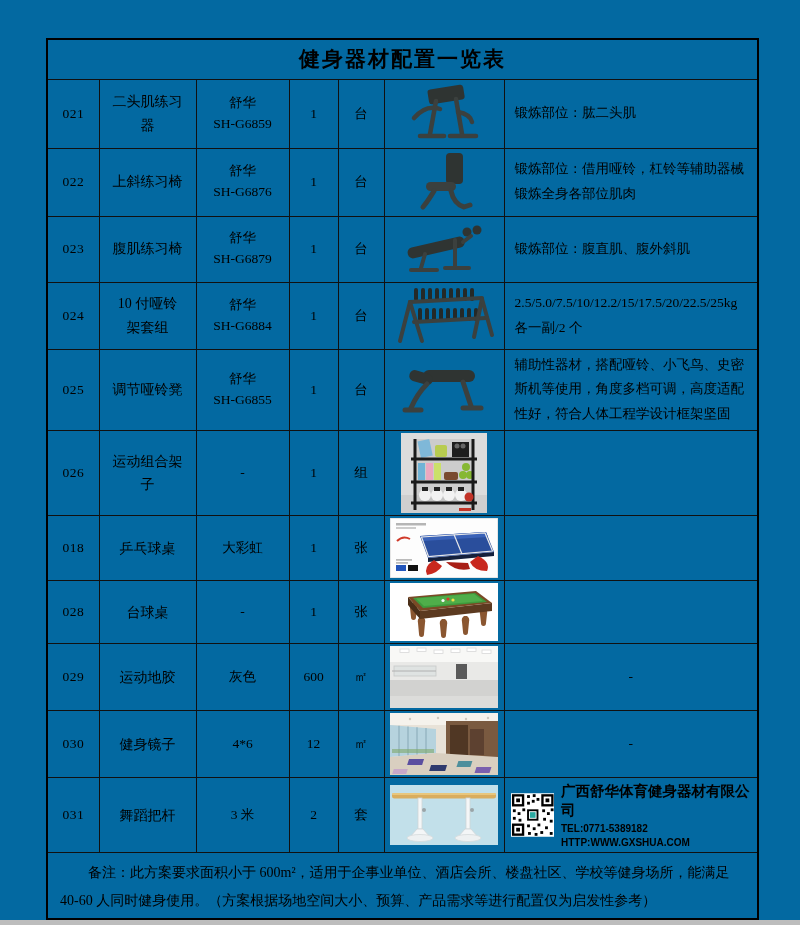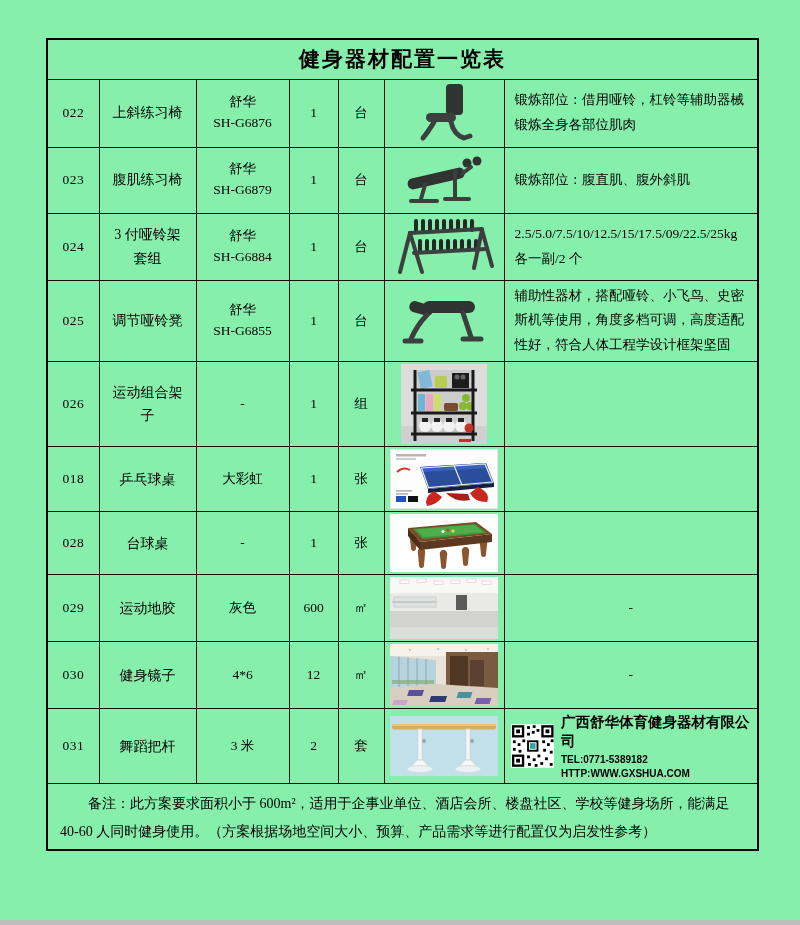--- a/index.html
+++ b/index.html
@@ -1,20 +1,20 @@
 <!DOCTYPE html>
 <html><head>
 <meta charset="utf-8">
 <style>
   html,body{margin:0;padding:0;}
   body{
     width:800px;height:925px;background:#ffffff;position:relative;
     font-family:"Liberation Serif","DejaVu Serif",serif;color:#000;
   }
-  .page{position:absolute;inset:0;background:#86efac;overflow:hidden;}
+  .page{position:absolute;inset:0;background:#0369a1;overflow:hidden;}
   .page-bottom-edge{position:absolute;left:0;right:0;bottom:0;height:5px;background:#bdbdbd;}
   table.main{
     position:absolute;left:46px;top:38px;width:711px;
     border-collapse:collapse;table-layout:fixed;
     border:2px solid #000;
   }
   td,th{
     border:1px solid #111;padding:0;text-align:center;vertical-align:middle;
     font-size:14px;overflow:hidden;
   }
@@ -52,20 +52,44 @@
         <col style="width:120px">
         <col style="width:254px">
     </colgroup>
 
     <tbody>
         <tr style="height:40px">
       <td colspan="7" class="title-cell">健身器材配置一览表</td>
     </tr>
 
 
+    <tr style="height:69px">
+      <td class="c-ser">021</td>
+      <td class="c-name">二头肌练习器</td>
+      <td class="c-model">
+        <div class="m1">舒华</div>
+            <div class="m2">SH-G6859</div>
+      </td>
+      <td class="c-qty">1</td>
+      <td class="c-unit">台</td>
+      <td class="c-pic">
+        <svg width="92" height="60" viewBox="0 0 92 60">
+          <rect x="30" y="3" width="36" height="15" rx="3" fill="#2f3432" transform="rotate(-9 48 10)"></rect>
+          <g stroke="#3b403e" stroke-width="4.5" fill="none" stroke-linecap="round">
+            <path d="M38 17 L32 50"></path>
+                <path d="M58 15 L64 50"></path>
+            <path d="M22 52 L46 52"></path>
+                <path d="M52 52 L78 52"></path>
+            <path d="M16 34 Q28 20 42 25"></path>
+                <path d="M60 28 Q72 30 74 38"></path>
+          </g>
+        </svg>
+      </td>
+      <td class="c-rem left">锻炼部位：肱二头肌</td>
+    </tr>
 
     <tr style="height:68px">
       <td class="c-ser">022</td>
       <td class="c-name">上斜练习椅</td>
       <td class="c-model">
         <div class="m1">舒华</div>
             <div class="m2">SH-G6876</div>
       </td>
       <td class="c-qty">1</td>
       <td class="c-unit">台</td>
@@ -103,21 +127,21 @@
             <path d="M14 50 L40 50"></path>
                 <path d="M48 48 L72 48"></path>
           </g>
         </svg>
       </td>
       <td class="c-rem left">锻炼部位：腹直肌、腹外斜肌</td>
     </tr>
 
     <tr style="height:66px">
       <td class="c-ser">024</td>
-      <td class="c-name">3 付哑铃架套组</td>
+      <td class="c-name">10 付哑铃架套组</td>
       <td class="c-model">
         <div class="m1">舒华</div>
             <div class="m2">SH-G6884</div>
       </td>
       <td class="c-qty">1</td>
       <td class="c-unit">台</td>
       <td class="c-pic">
         <svg width="104" height="62" viewBox="0 0 104 62">
           <g fill="#242927">
             <rect x="22" y="3" width="4" height="13" rx="2"></rect>
@@ -142,21 +166,21 @@
           <g stroke="#3b403e" stroke-width="4" fill="none" stroke-linecap="round">
             <path d="M18 17 L90 13"></path>
                 <path d="M22 37 L94 33"></path>
             <path d="M18 17 L8 56"></path>
                 <path d="M18 17 L30 56"></path>
             <path d="M90 14 L82 52"></path>
                 <path d="M90 14 L100 50"></path>
           </g>
         </svg>
       </td>
-      <td class="c-rem left">2.5/5.0/7.5/10/12.5/15/17.5/09/22.5/25kg 各一副/2 个</td>
+      <td class="c-rem left">2.5/5.0/7.5/10/12.2/15/17.5/20/22.5/25kg 各一副/2 个</td>
     </tr>
 
     <tr style="height:71px">
       <td class="c-ser">025</td>
       <td class="c-name">调节哑铃凳</td>
       <td class="c-model">
         <div class="m1">舒华</div>
             <div class="m2">SH-G6855</div>
       </td>
       <td class="c-qty">1</td>

